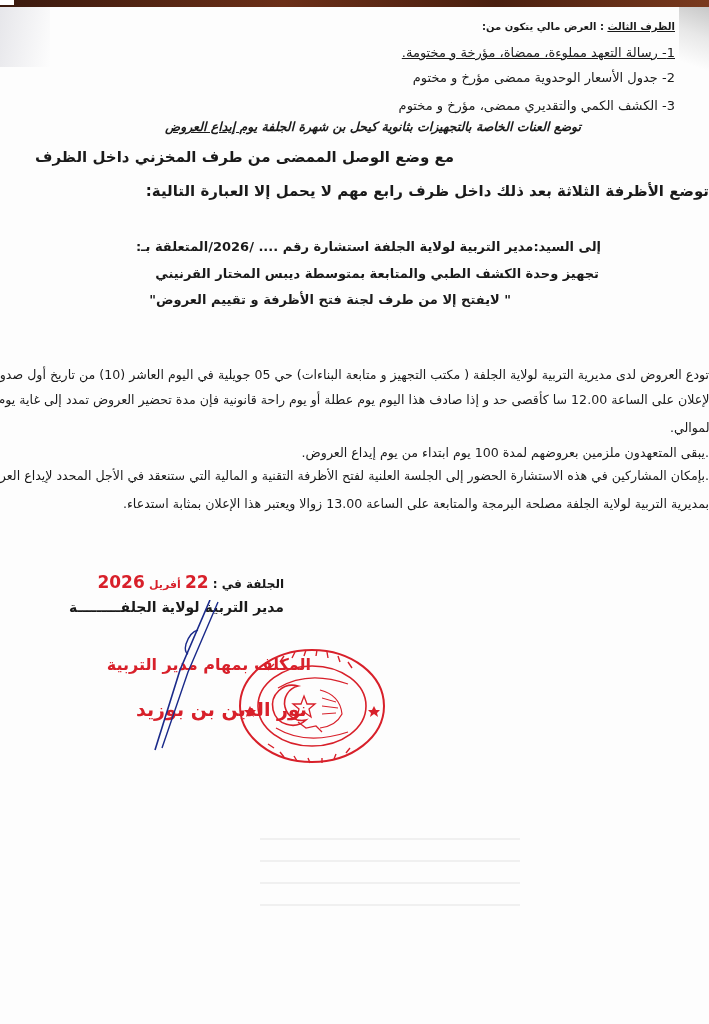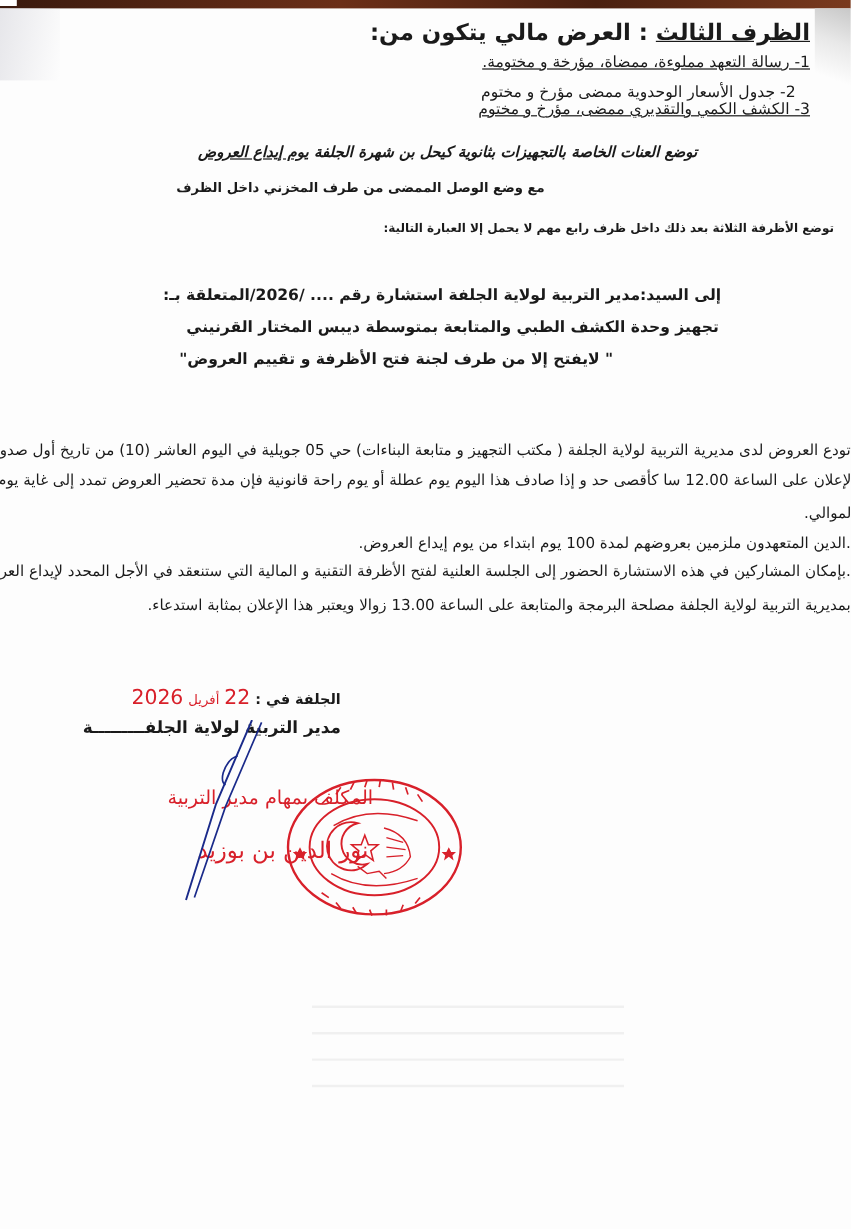--- a/index.html
+++ b/index.html
@@ -21,61 +21,61 @@
   .leftshade {
     position:absolute; left:0; top:7px; width:50px; height:60px;
     background:linear-gradient(100deg,#e6e6ea 0%,rgba(253,253,253,0) 100%);
   }
   .line {
     position:absolute; direction:rtl; white-space:nowrap;
     font-size:13px; line-height:18px;
   }
   .b { font-weight:bold; }
   .u { text-decoration:underline; }
-  .redtext { color:#d8202a; font-weight:normal; font-family:"DejaVu Sans", sans-serif; }
+  .redtext { color:#d8202a; font-weight:bold; font-family:"DejaVu Sans", sans-serif; }
   .stamp {
     position:absolute; left:238px; top:648px; width:148px; height:116px;
   }
   .sig { position:absolute; left:140px; top:600px; width:90px; height:160px; }
   .ghost {
     position:absolute; direction:rtl; white-space:nowrap; font-size:11px; color:rgba(0,0,0,0.07);
   }
 </style>
 </head>
 <body>
 
 <div class="topbar"></div>
 <div class="topbar-white"></div>
 <div class="leftshade"></div>
 <div class="fold"></div>
 
 <div>
 
-  <div class="line b" style="right:34px; top:18px; font-size:19px;">
+  <div class="line b" style="right:34px; top:18px; font-size:10px;">
     <span class="u">الظرف الثالث</span><span> : العرض مالي يتكون من:</span>
   </div>
 
   <div class="line" style="right:34px; top:44px;text-decoration:underline;">1- رسالة التعهد مملوءة، ممضاة، مؤرخة و مختومة.</div>
-  <div class="line" style="right:46px; top:69px;">2- جدول الأسعار الوحدوية ممضى مؤرخ و مختوم</div>
-  <div class="line" style="right:34px; top:83px;text-decoration:underline;">3- الكشف الكمي والتقديري ممضى، مؤرخ و مختوم</div>
+  <div class="line" style="right:34px; top:69px;">2- جدول الأسعار الوحدوية ممضى مؤرخ و مختوم</div>
+  <div class="line" style="right:34px; top:97px;">3- الكشف الكمي والتقديري ممضى، مؤرخ و مختوم</div>
 
   <div class="line b" style="right:128px; top:118px; font-size:12.5px;font-style:italic;">
     <span>توضع العنات الخاصة بالتجهيزات بثانوية كيحل بن شهرة الجلفة </span><span class="u">يوم إيداع العروض</span>
   </div>
-  <div class="line b" style="right:255px; top:148px; font-size:11px;">مع وضع الوصل الممضى من طرف المخزني  داخل الظرف</div>
-  <div class="line b" style="right:14px; top:182px; font-size:10px;">توضع الأظرفة الثلاثة بعد ذلك داخل ظرف رابع مهم لا يحمل إلا العبارة التالية:</div>
+  <div class="line b" style="right:255px; top:148px; font-size:15px;">مع وضع الوصل الممضى من طرف المخزني  داخل الظرف</div>
+  <div class="line b" style="right:0; top:182px; font-size:15px;">توضع الأظرفة الثلاثة بعد ذلك داخل ظرف رابع مهم لا يحمل إلا العبارة التالية:</div>
 
   <div class="line b" style="right:108px; top:238px; font-size:13px;">إلى السيد:مدير التربية لولاية الجلفة استشارة رقم .... /2026/المتعلقة بـ:</div>
   <div class="line b" style="right:110px; top:265px; font-size:13px;margin-left:12px;">تجهيز وحدة الكشف الطبي والمتابعة بمتوسطة ديبس المختار القرنيني</div>
   <div class="line b" style="right:198px; top:291px; font-size:13px;">" لايفتح  إلا من طرف لجنة فتح الأظرفة و تقييم العروض"</div>
 
   <div class="line" style="right:-4px; top:366px; font-size:12.6px;">.تودع العروض لدى مديرية التربية لولاية الجلفة ( مكتب التجهيز و متابعة البناءات) حي 05 جويلية في اليوم العاشر (10) من تاريخ أول صدور لهذا</div>
   <div class="line" style="right:-4px; top:391px; font-size:12.6px;">الإعلان على الساعة 12.00 سا كأقصى حد و إذا صادف هذا اليوم يوم عطلة أو يوم راحة قانونية فإن مدة تحضير العروض تمدد إلى غاية يوم العمل</div>
   <div class="line" style="right:-4px; top:419px; font-size:12.6px;">الموالي.</div>
-  <div class="line" style="right:0px; top:444px; font-size:12.6px;">.الدين المتعهدون ملزمين بعروضهم لمدة 100 يوم ابتداء من يوم إيداع العروض.</div>
+  <div class="line" style="right:0px; top:444px; font-size:12.6px;">.يبقى المتعهدون ملزمين بعروضهم لمدة 100 يوم ابتداء من يوم إيداع العروض.</div>
   <div class="line" style="right:0px; top:467px; font-size:12.6px;">.بإمكان المشاركين في هذه الاستشارة  الحضور إلى الجلسة العلنية لفتح الأظرفة التقنية و المالية التي ستنعقد في الأجل المحدد لإيداع العروض</div>
   <div class="line" style="right:0px; top:495px; font-size:12.6px;margin-left:31px;">بمديرية التربية لولاية الجلفة  مصلحة البرمجة والمتابعة على الساعة 13.00 زوالا  ويعتبر هذا الإعلان بمثابة استدعاء.</div>
 
   <div class="line b" style="right:425px; top:573px; font-size:12px;">
     <span>الجلفة في :</span>
     <span class="redtext" style="font-size:17px;">22</span>
     <span class="redtext" style="font-size:11px;margin-top:32px;">أفريل</span>
     <span class="redtext" style="font-size:17px;">2026</span>
   </div>
   <div class="line b" style="right:425px; top:598px; font-size:14px;">مدير التربية لولاية الجلفـــــــــة</div>

